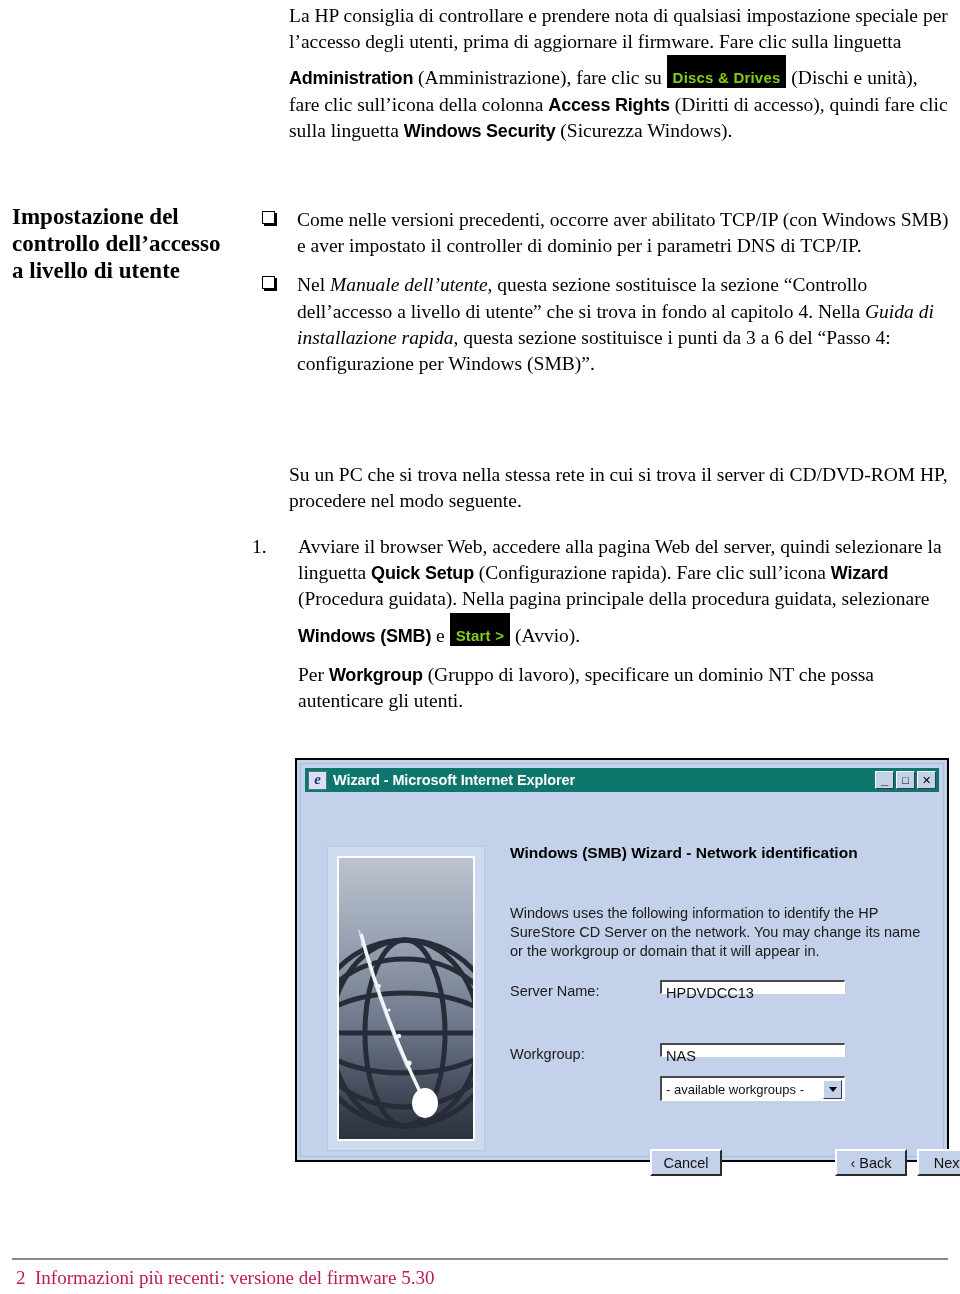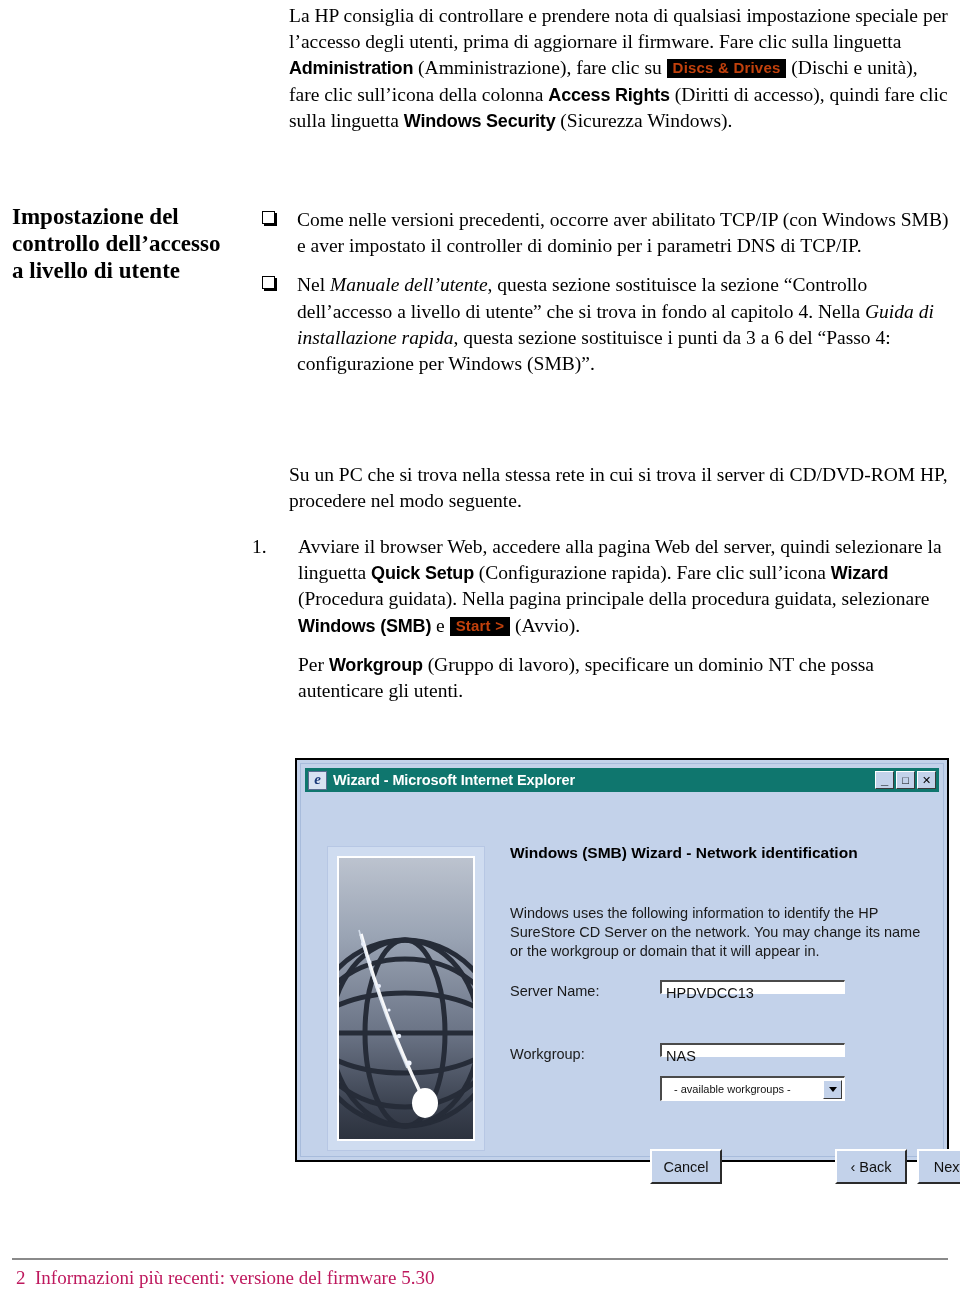--- a/index.html
+++ b/index.html
@@ -61,26 +61,26 @@
   }
 
   .ital {
     font-style: italic;
   }
 
   
   .badge {
     display: inline-block;
     background: #000000;
-    color: #c2410c;
+    color: #84cc16;
     font-family: "Liberation Sans", "DejaVu Sans", sans-serif;
     font-weight: bold;
     font-size: 15px;
     letter-spacing: 0.2px;
-    padding: 1px 6px 2px 6px;
+    padding: 15px 6px 2px 6px;
     line-height: 16px;
     vertical-align: 1px;
     white-space: nowrap;
   }
 
   
   .bullet-list {
     position: absolute;
     left: 260px;
     top: 207px;
@@ -328,23 +328,23 @@
     border-top: 2px solid #4a4a4a;
     border-left: 2px solid #4a4a4a;
     border-right: 1px solid #ffffff;
     border-bottom: 1px solid #ffffff;
     box-sizing: border-box;
     display: flex;
     align-items: center;
   }
   .combo-value {
     flex: 1 1 auto;
-    font-size: 11px;
+    font-size: 13px;
     color: #111;
-    padding-left: 12px;
+    padding-left: 4px;
     white-space: nowrap;
   }
   .combo-arrow {
     flex: 0 0 auto;
     width: 19px;
     height: 19px;
     margin-right: 2px;
     background: #c3d2ea;
     border-top: 1px solid #ffffff;
     border-left: 1px solid #ffffff;
@@ -360,21 +360,21 @@
     top: 50%;
     margin-left: -4px;
     margin-top: -2px;
     border-left: 4px solid transparent;
     border-right: 4px solid transparent;
     border-top: 5px solid #000;
   }
 
   .dlg-btn {
     position: absolute;
-    height: 35px;
+    height: 27px;
     background: #c3d2ea;
     border-top: 2px solid #ffffff;
     border-left: 2px solid #ffffff;
     border-right: 2px solid #2b2b2b;
     border-bottom: 2px solid #2b2b2b;
     box-sizing: border-box;
     display: flex;
     align-items: center;
     justify-content: center;
     font-size: 14.5px;

